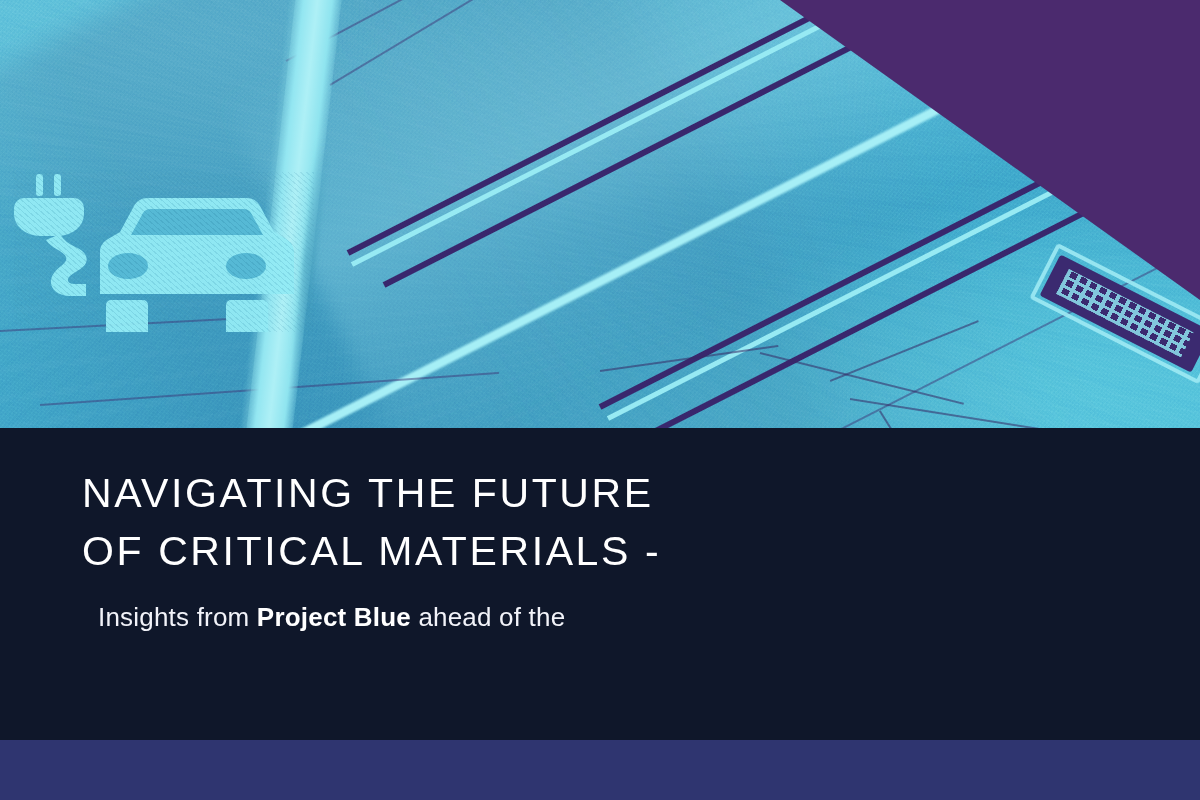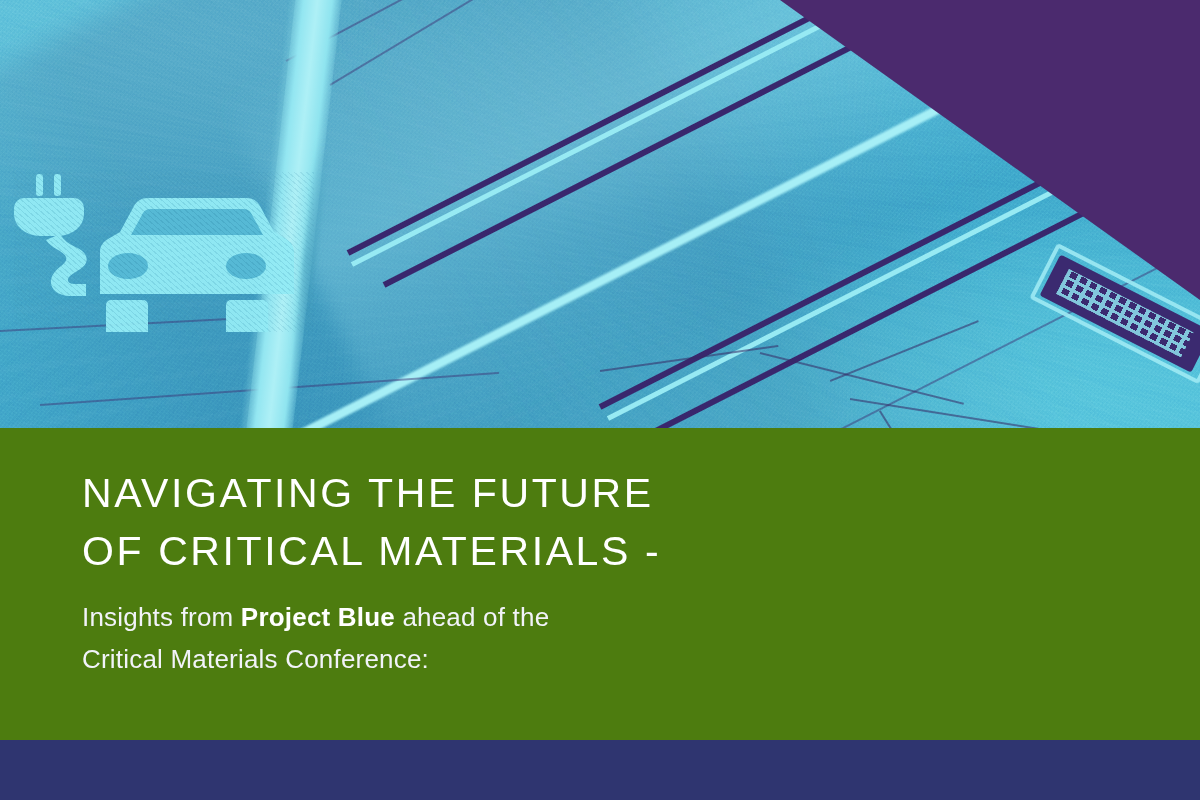--- a/index.html
+++ b/index.html
@@ -151,42 +151,42 @@
   .ev-tex{
     position:absolute;inset:0;
     background-image:
       repeating-linear-gradient(41deg, rgba(60,140,170,.16) 0 1px, rgba(0,0,0,0) 1px 4px);
     mix-blend-mode:multiply;pointer-events:none;
   }
 
   
   .band{
     position:absolute;left:0;top:428px;width:1200px;height:312px;
-    background:#4d7c0f;
+    background:#0f172a;
   }
   .title{
     position:absolute;left:82px;top:36px;
     color:#ffffff;
     font-size:41px;
     font-weight:300;
     letter-spacing:2.6px;
     line-height:58px;
     white-space:pre-line;
     font-stretch:condensed;
   }
   .subtitle{
     position:absolute;left:82px;top:168px;
     color:#f2f3f9;
     font-size:26px;
     font-weight:400;
     line-height:42px;
     letter-spacing:.2px;
   }
   .subtitle b{font-weight:700;color:#ffffff;}
-  .sub-line{display:block;}
+  .sub-line{display:block;margin-left:16px;}
 </style>
 </head>
 <body>
 
 <div class="canvas">
 
   <div class="photo">
 
     <div class="asphalt"></div>
     <div class="grain"></div>
@@ -257,18 +257,17 @@
 
   </div>
 
   <div class="band">
 
     <div class="title">NAVIGATING THE FUTURE
 OF CRITICAL MATERIALS -</div>
 
     <div class="subtitle">
       <span class="sub-line"><span>Insights from </span><b>Project Blue</b><span> ahead of the</span></span>
-      <span class="sub-line">Critical Materials Conference:</span>
     </div>
 
   </div>
 
 </div>
 
 </body></html>

